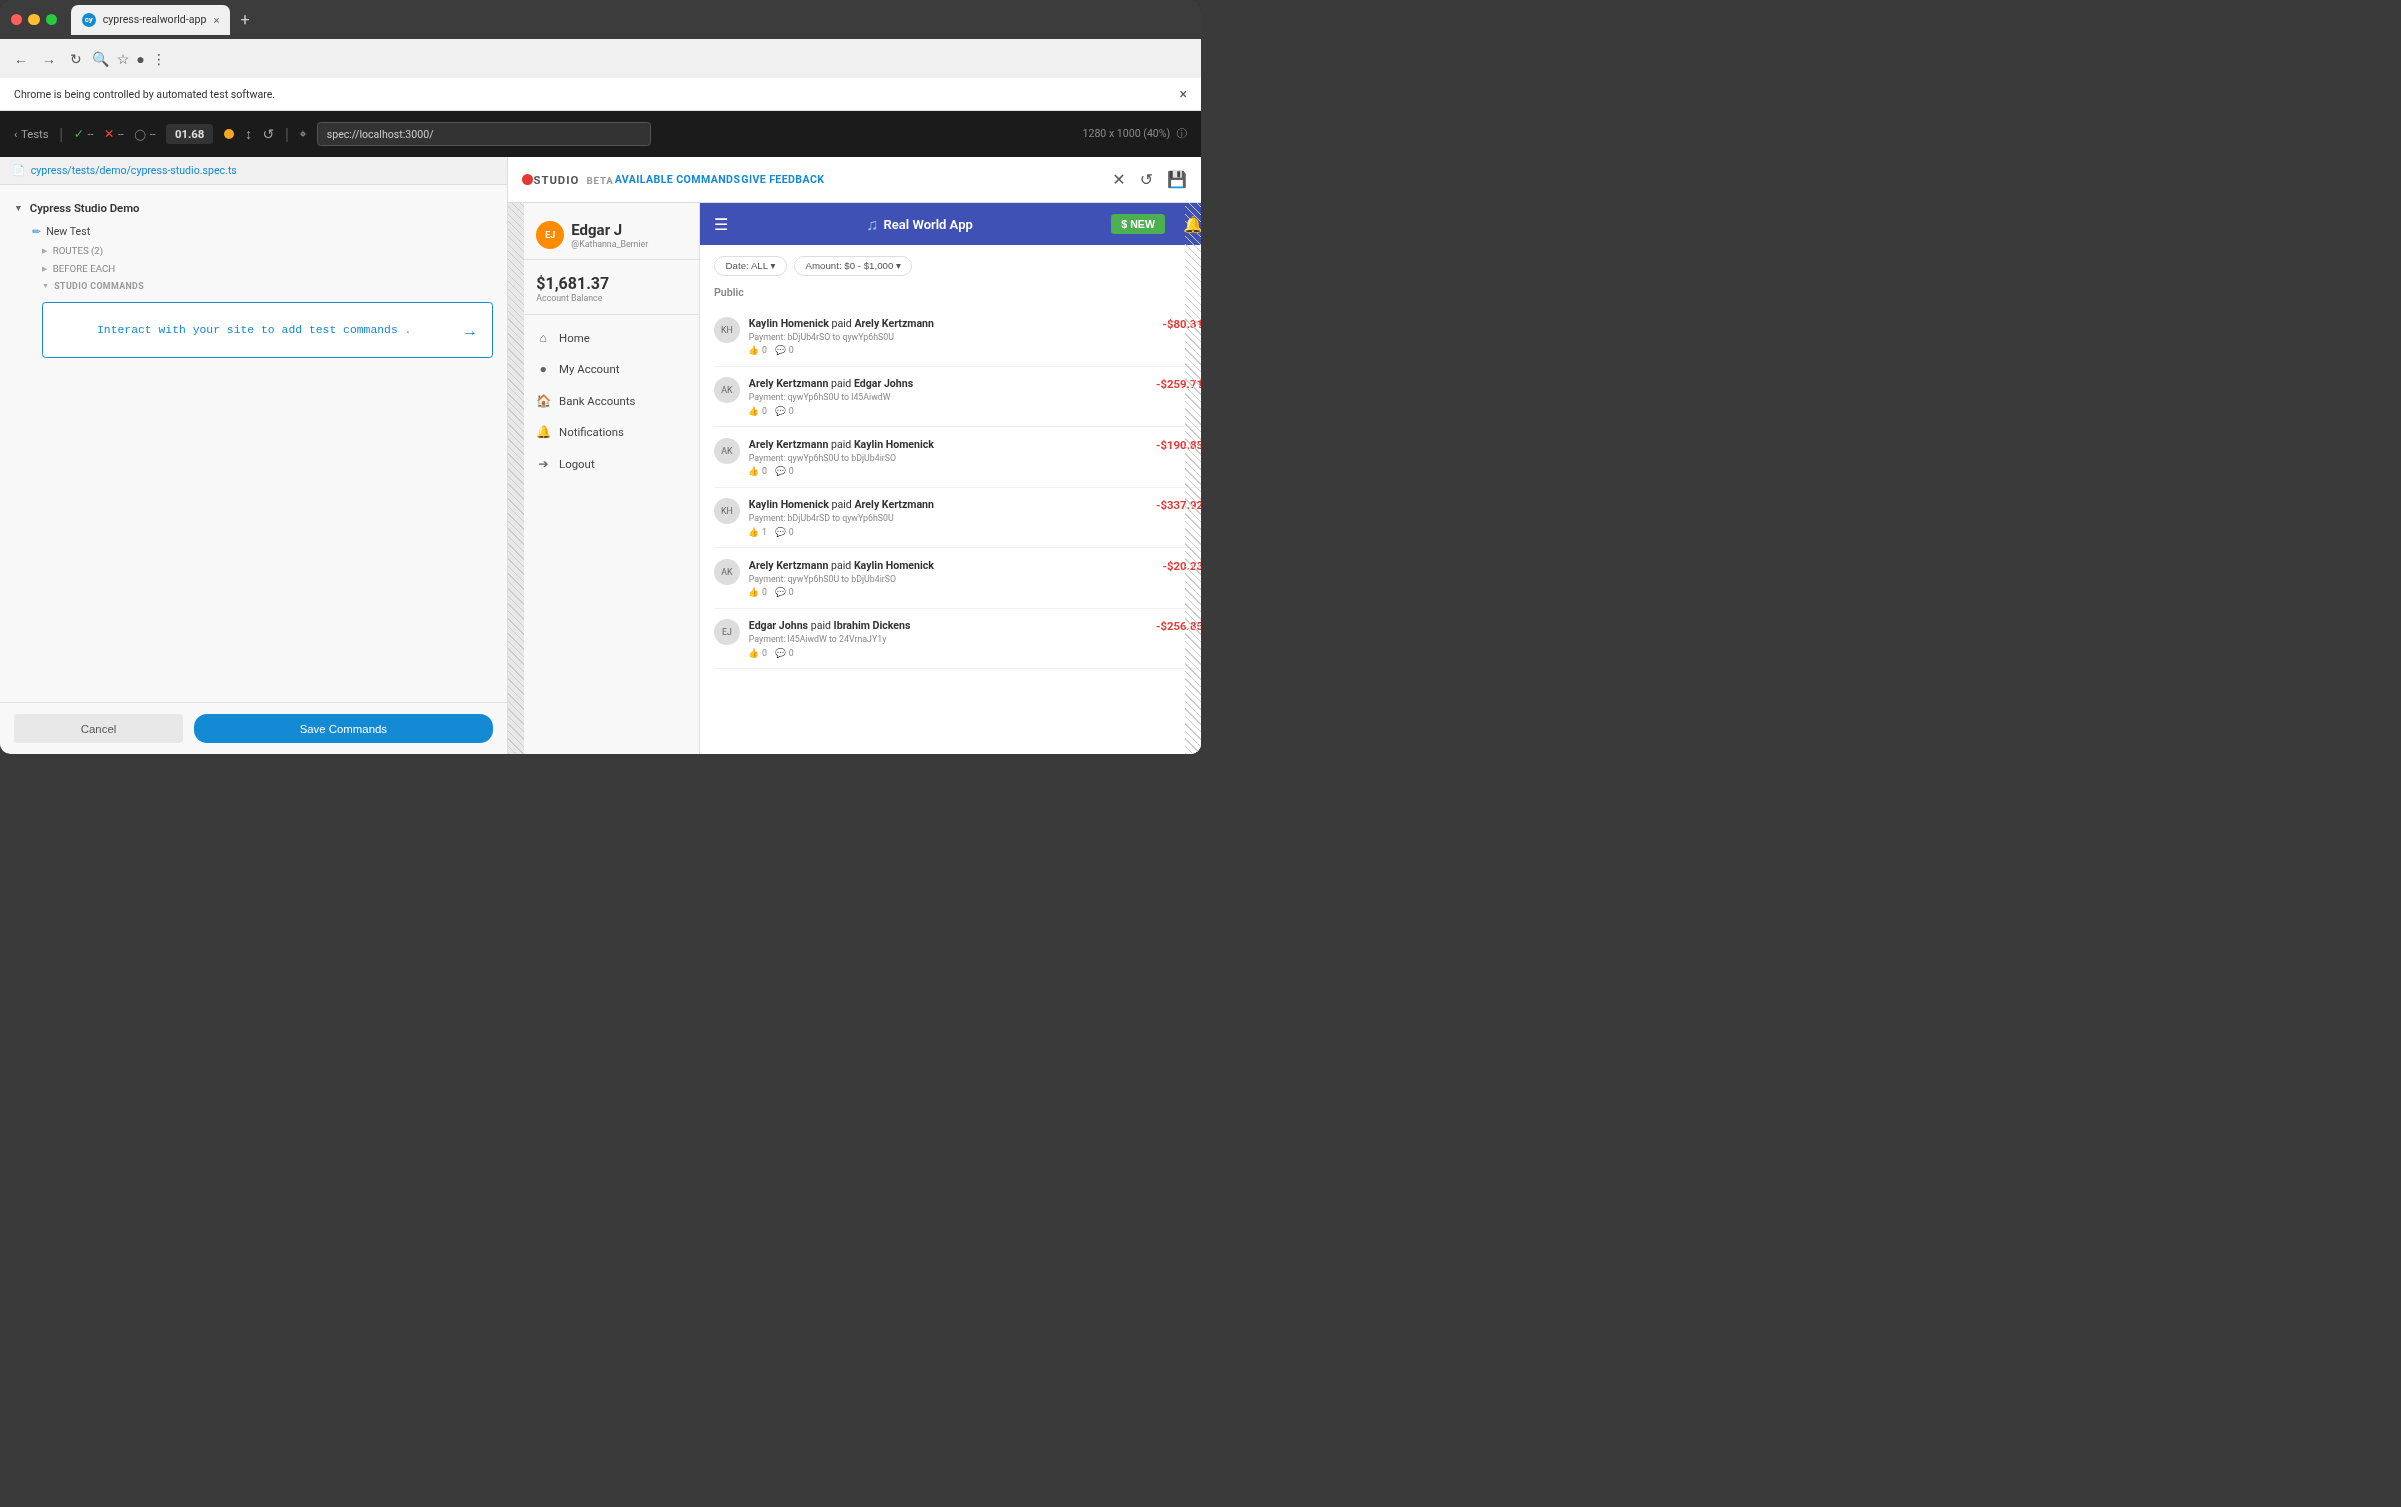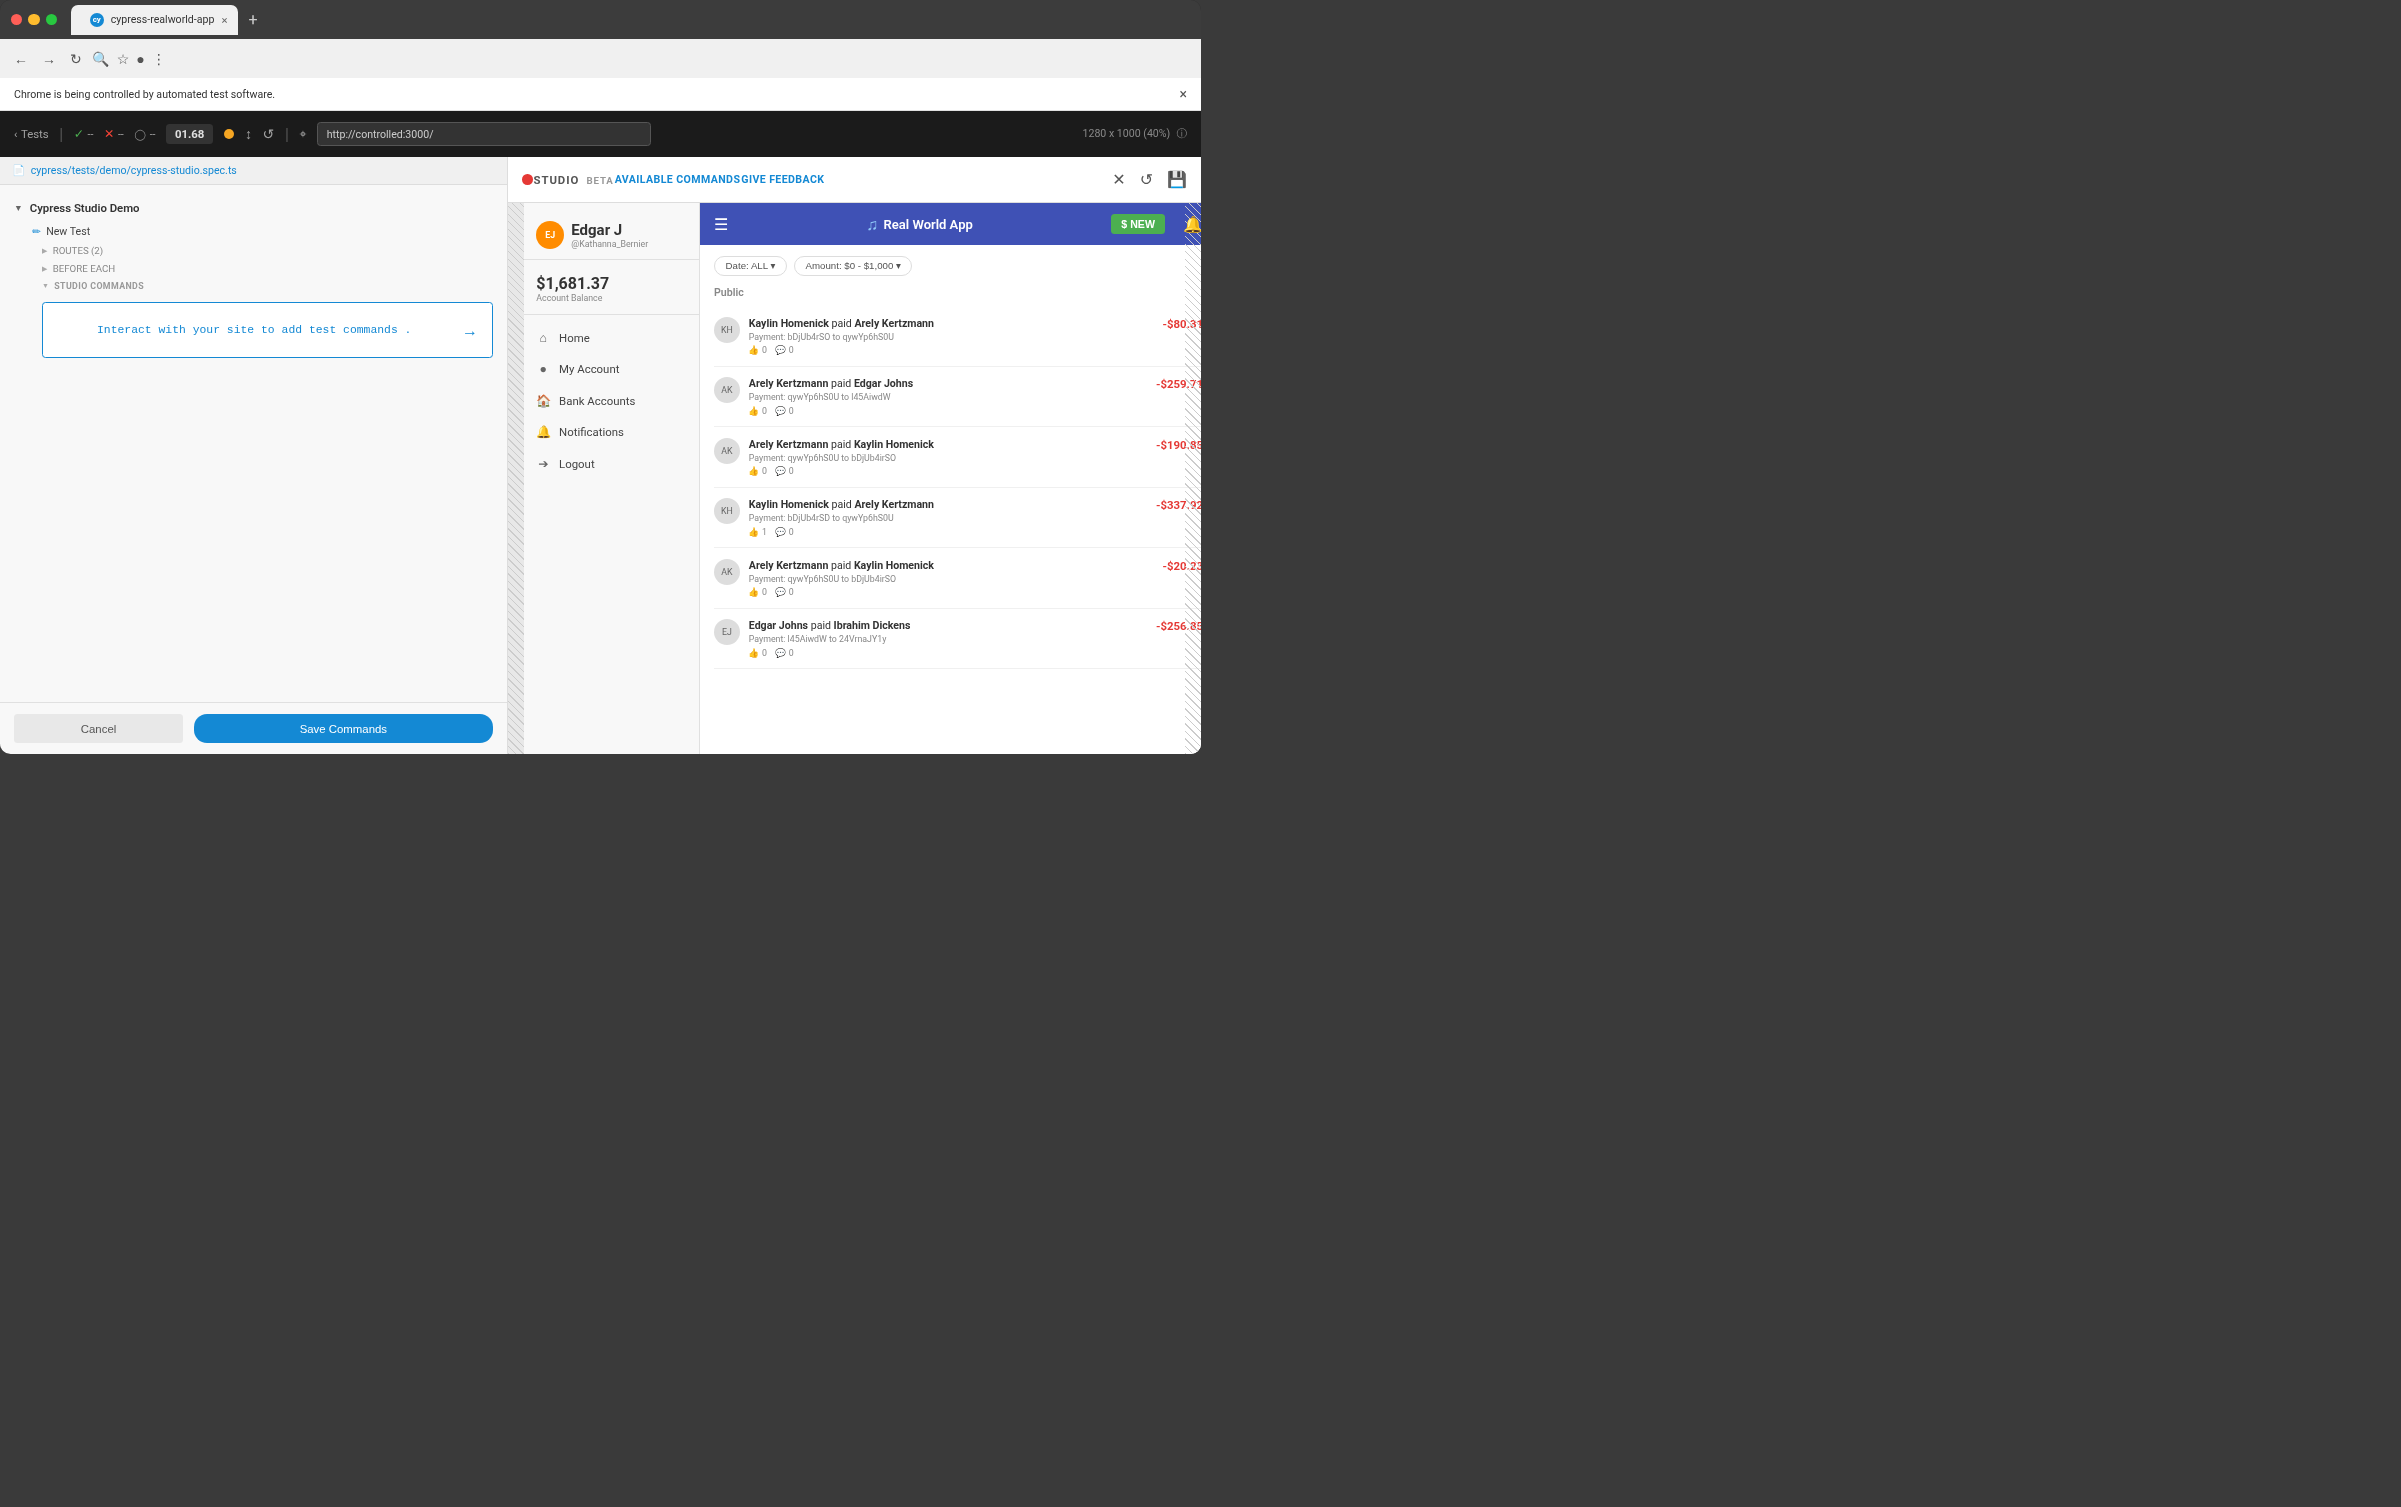--- a/index.html
+++ b/index.html
@@ -62,21 +62,20 @@
       width: 14px;
       height: 14px;
       background: #1489d4;
       border-radius: 50%;
       display: flex;
       align-items: center;
       justify-content: center;
       color: white;
       font-size: 8px;
       font-weight: bold;
-      margin-left: 8px;
     }
     .tab-close {
       margin-left: auto;
       color: #666;
       cursor: pointer;
       font-size: 11.4px;
     }
     .tab-new {
       color: #ccc;
       font-size: 16px;
@@ -651,21 +650,21 @@
       <span style="color:#888">◯</span>
       <span>--</span>
     </div>
     <div class="timer-badge">01.68</div>
     <div class="status-dot"></div>
     <span style="color:#a0a0a0;font-size:14px;">↕</span>
     <span style="color:#a0a0a0;font-size:14px;">↺</span>
     <span class="separator">|</span>
     <span style="color:#a0a0a0;font-size:12.3px;">⌖</span>
     <div class="url-bar">
-      <span>http://controlled:3000/</span>
+      <span>spec://localhost:3000/</span>
     </div>
     <div class="viewport-info">
       <span>1280 x 1000  (40%)</span>
       <span style="margin-left:3.5px;">ⓘ</span>
     </div>
   </div>
 
   <div class="main-area">
 
     <div class="left-panel">

